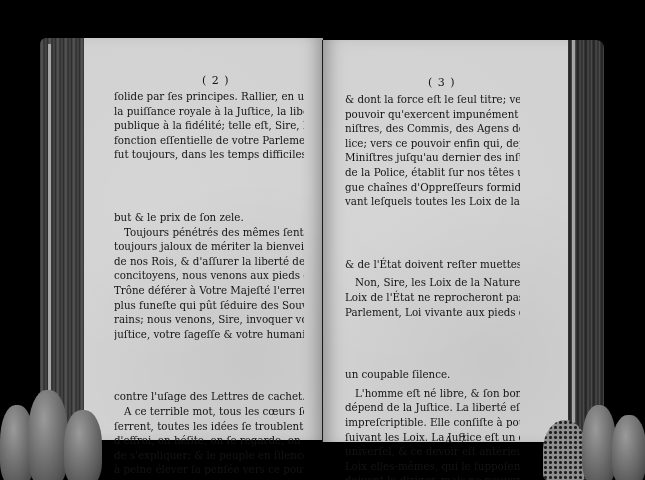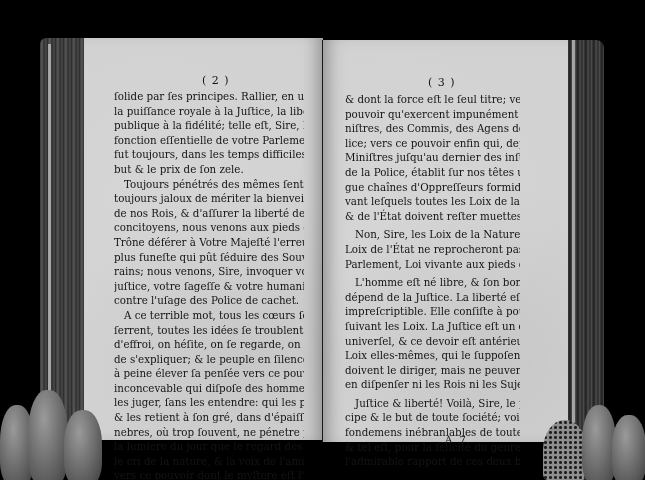--- a/index.html
+++ b/index.html
@@ -102,21 +102,21 @@
     }
     .page-left .text-block { left: 30px; top: 51px; width: 190px; }
     .page-right .text-block { left: 22px; top: 52px; width: 175px; }
     .line {
       display: block;
       white-space: nowrap;
       text-align-last: justify;
       text-align: justify;
       overflow: hidden;
     }
-    .line.last { text-align-last: left; }
+    .line.last { text-align-last: left; margin-top: 48px; }
     .line.indent { padding-left: 10px; }
     .para-gap { height: 4px; }
     .signature {
       position: absolute;
       left: 122px;
       top: 394px;
       font-size: 10px;
       letter-spacing: 2px;
     }
     
@@ -154,21 +154,21 @@
       <span class="line">fut toujours, dans les temps difficiles, le</span>
       <span class="line last">but &amp; le prix de ſon zele.</span>
       <span class="line indent">Toujours pénétrés des mêmes ſentimens,</span>
       <span class="line">toujours jaloux de mériter la bienveillance</span>
       <span class="line">de nos Rois, &amp; d'aſſurer la liberté de nos</span>
       <span class="line">concitoyens, nous venons aux pieds du</span>
       <span class="line">Trône déférer à Votre Majeſté l'erreur la</span>
       <span class="line">plus funeſte qui pût ſéduire des Souve-</span>
       <span class="line">rains; nous venons, Sire, invoquer votre</span>
       <span class="line">juſtice, votre ſageſſe &amp; votre humanité</span>
-      <span class="line last">contre l'uſage des Police de cachet.</span>
+      <span class="line last">contre l'uſage des Lettres de cachet.</span>
       <span class="line indent">A ce terrible mot, tous les cœurs ſe reſ-</span>
       <span class="line">ſerrent, toutes les idées ſe troublent: ſaiſi</span>
       <span class="line">d'effroi, on héſite, on ſe regarde, on craint</span>
       <span class="line">de s'expliquer; &amp; le peuple en ſilence oſe</span>
       <span class="line">à peine élever ſa penſée vers ce pouvoir</span>
       <span class="line">inconcevable qui diſpoſe des hommes ſans</span>
       <span class="line">les juger, ſans les entendre: qui les plonge</span>
       <span class="line">&amp; les retient à ſon gré, dans d'épaiſſes té-</span>
       <span class="line">nebres, où trop ſouvent, ne pénetre pas plus</span>
       <span class="line">la lumiere du jour que le regard des Loix,</span>
@@ -188,20 +188,21 @@
       <span class="line">lice; vers ce pouvoir enfin qui, depuis les</span>
       <span class="line">Miniſtres juſqu'au dernier des inſtrumens</span>
       <span class="line">de la Police, établit ſur nos têtes une lon-</span>
       <span class="line">gue chaînes d'Oppreſſeurs formidables, de-</span>
       <span class="line">vant leſquels toutes les Loix de la Nature</span>
       <span class="line last">&amp; de l'État doivent reſter muettes.</span>
       <div class="para-gap"></div>
       <span class="line indent">Non, Sire, les Loix de la Nature &amp; les</span>
       <span class="line">Loix de l'État ne reprocheront pas à votre</span>
       <span class="line">Parlement, Loi vivante aux pieds du Trône,</span>
+      <span class="line last">un coupable ſilence.</span>
       <div class="para-gap"></div>
       <span class="line indent">L'homme eſt né libre, &amp; ſon bonheur</span>
       <span class="line">dépend de la Juſtice. La liberté eſt un droit</span>
       <span class="line">impreſcriptible. Elle conſiſte à pouvoir vivre</span>
       <span class="line">ſuivant les Loix. La Juſtice eſt un devoir</span>
       <span class="line">univerſel, &amp; ce devoir eſt antérieur aux</span>
       <span class="line">Loix elles-mêmes, qui le ſuppoſent &amp;</span>
       <span class="line">doivent le diriger, mais ne peuvent jamais</span>
       <span class="line last">en diſpenſer ni les Rois ni les Sujets.</span>
       <div class="para-gap"></div>

